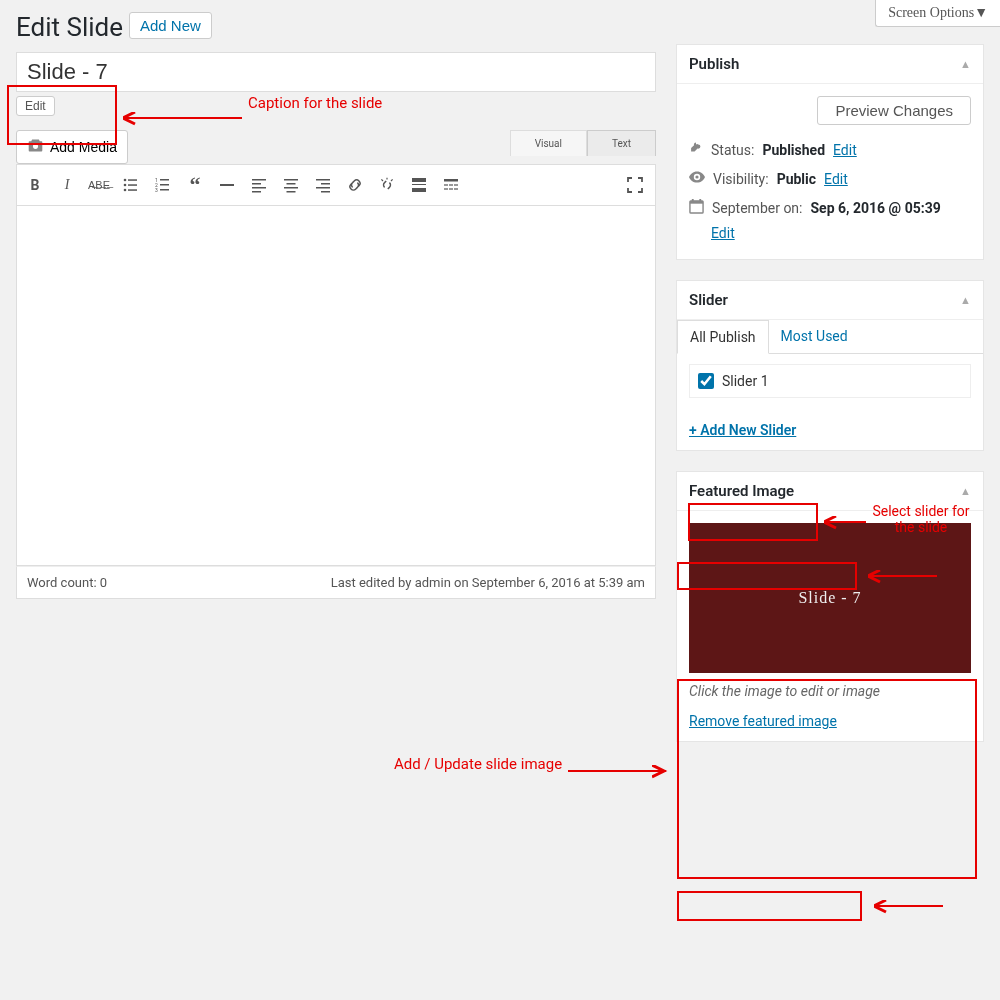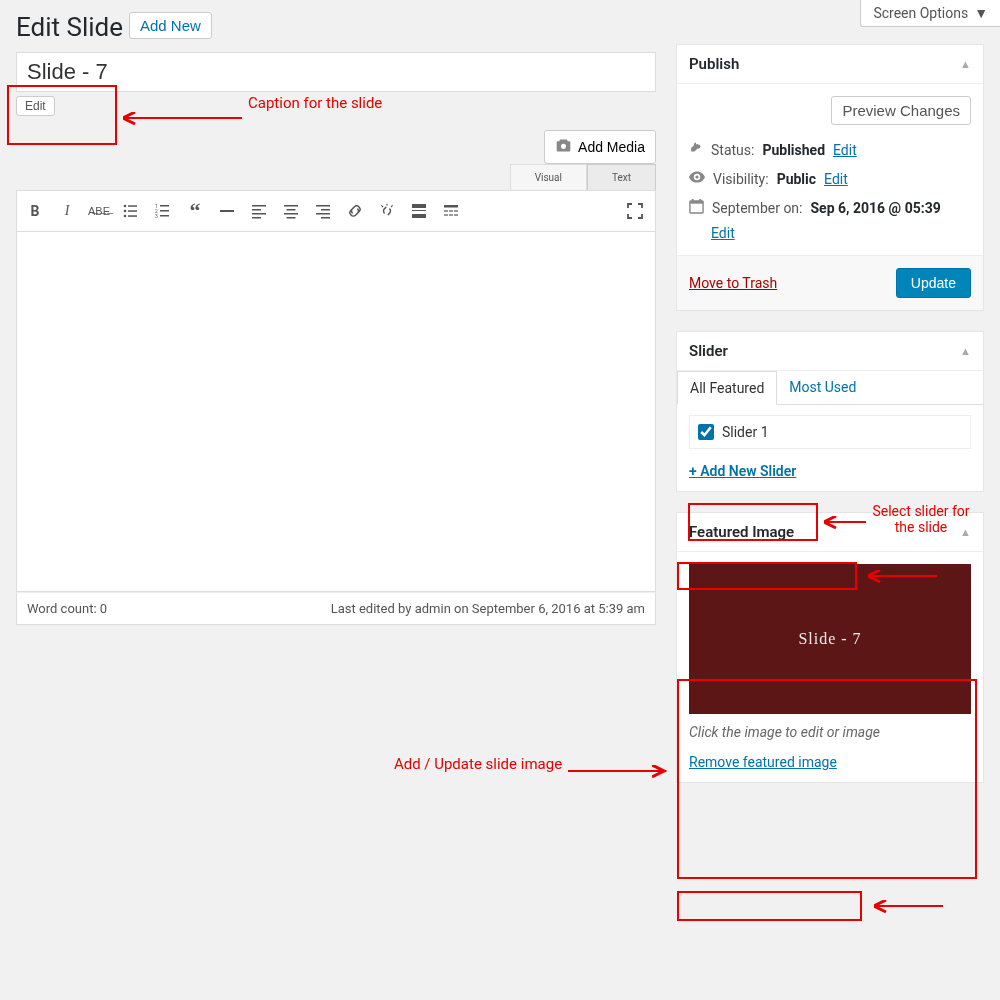--- a/index.html
+++ b/index.html
@@ -18,22 +18,22 @@
     top: 0; right: 0;
     background: #fff;
     border: 1px solid #ccc;
     border-top: none;
     border-right: none;
     border-radius: 0 0 0 3px;
     padding: 5px 12px;
     color: #555;
     display: flex;
     align-items: center;
-    gap: 6px;
-    cursor: pointer;
+    cursor: pointer;
+    font-family: Liberation Serif, serif;
   }
   .header {
     padding: 12px 30px 2px 16px;
     display: flex;
     align-items: flex-start;
     gap: 6px;
   }
   h1 { font-size: 26px; font-weight: 400; color: #23282d; }
   .btn {
     display: inline-block;
@@ -80,22 +80,21 @@
     padding: 2px 8px;
     font-size: 12px;
     color: #555;
     cursor: pointer;
     margin-top: 4px;
   }
   .media-bar {
     margin-top: 14px;
     display: flex;
     justify-content: space-between;
-    align-items: flex-end;
-    flex-direction: column;
+    align-items: flex-start;
   }
   .add-media {
     background: #fff;
     border: 1px solid #ccc;
     border-radius: 3px;
     padding: 6px 10px;
     font-size: 14px;
     display: flex;
     align-items: center;
     gap: 6px;
@@ -198,21 +197,21 @@
   }
   .cbx-row {
     border: 1px solid #eee;
     padding: 8px;
   }
   .cbx-row label { display: flex; align-items: center; gap: 8px; color: #333;}
   input[type=checkbox] {
     width: 16px; height: 16px;
     accent-color: #0073aa;
   }
-  .add-new-link { color: #0073aa; text-decoration: underline; font-weight: 600; display: inline-block; }
+  .add-new-link { color: #0073aa; text-decoration: underline; font-weight: 600; display: inline-block; margin-top: 10px; }
   
   .feat-img {
     width: 100%;
     height: 150px;
     background: #5d1616;
     display: flex;
     align-items: center;
     justify-content: center;
     color: #eee;
     font-family: serif;
@@ -361,21 +360,21 @@
   </div>
 
   <div class="side">
 
     <div class="panel">
       <div class="panel-hd">
         <h3>Publish</h3>
         <span style="color:#aaa;font-size:11px;">▲</span>
       </div>
       <div class="panel-body">
-        <button class="btn pub-btn" style="color:#555;padding:5px 10px;">Preview Changes</button>
+        <button class="btn pub-btn" style="color:#555;padding:5px 17px;">Preview Changes</button>
         <div class="pub-row">
           <span style="color:#888;">
             <svg width="14" height="14" viewBox="0 0 20 20">
                 <path d="M10 2a3 3 0 00-3 3c0 .4.1.8.2 1.1L3 10v5h5l4.2-4.2c.3.1.7.2 1.1.2a3 3 0 000-6 3 3 0 00-3.3 0z" fill="#888"></path>
               </svg>
           </span>
           <span>Status:</span>
           <b>Published</b>
           <a href="#">Edit</a>
         </div>
@@ -396,35 +395,31 @@
                 <rect x="1" y="2" width="14" height="13" rx="1" fill="none" stroke="#888" stroke-width="1.5"></rect>
                 <rect x="1" y="2" width="14" height="3" fill="#888"></rect>
                 <rect x="3" y="0" width="2" height="4" fill="#888"></rect>
                 <rect x="11" y="0" width="2" height="4" fill="#888"></rect>
               </svg>
           </span>
           <span>September on:</span>
           <b>Sep 6, 2016 @ 05:39</b>
           <a href="#" style="width:100%; margin-left:22px;">Edit</a>
         </div>
-        <div class="pub-actions">
-          <a class="trash">Move to Trash</a>
-          <button class="btn btn-primary">Update</button>
-        </div>
       </div>
     </div>
 
     <div class="panel">
       <div class="panel-hd">
         <h3>Slider</h3>
         <span style="color:#aaa;font-size:11px;">▲</span>
       </div>
       <div class="panel-body">
         <div class="tabs2">
-          <div class="tab2 active">All Featured</div>
+          <div class="tab2 active">All Publish</div>
           <div class="tab2">Most Used</div>
         </div>
         <div class="cbx-row">
           <label>
             <input type="checkbox" checked="" style="">
             <span>Slider 1</span>
           </label>
         </div>
         <div style="margin-top:14px;">
           <a href="#" class="add-new-link">+ Add New Slider</a>

